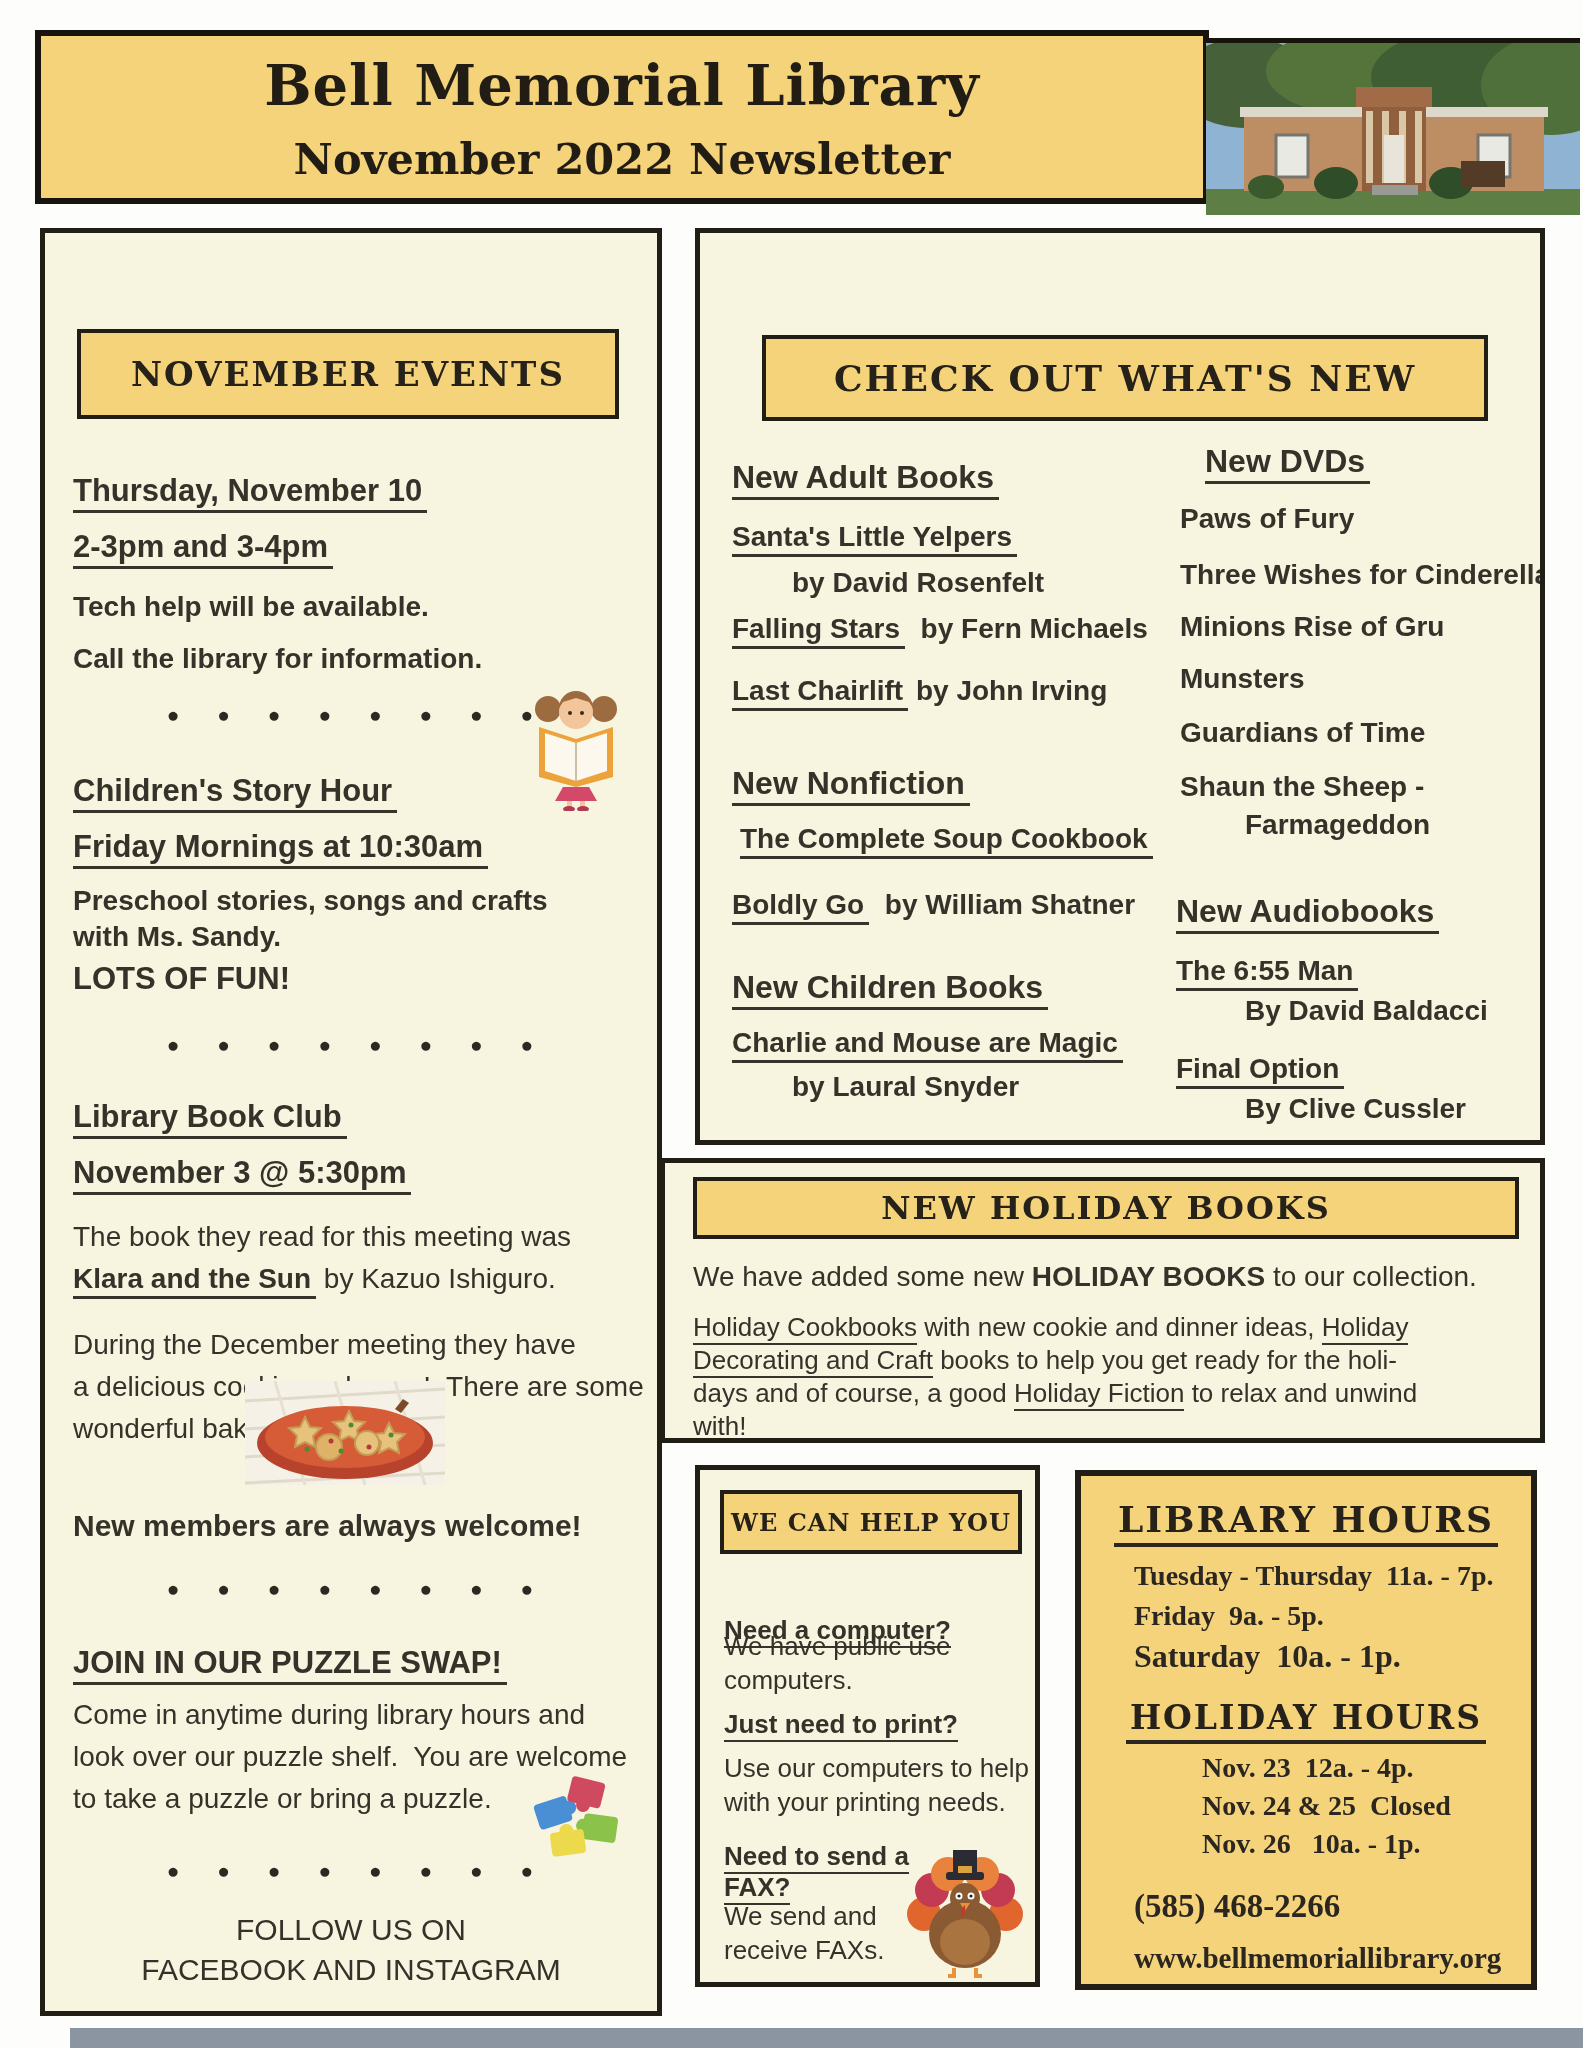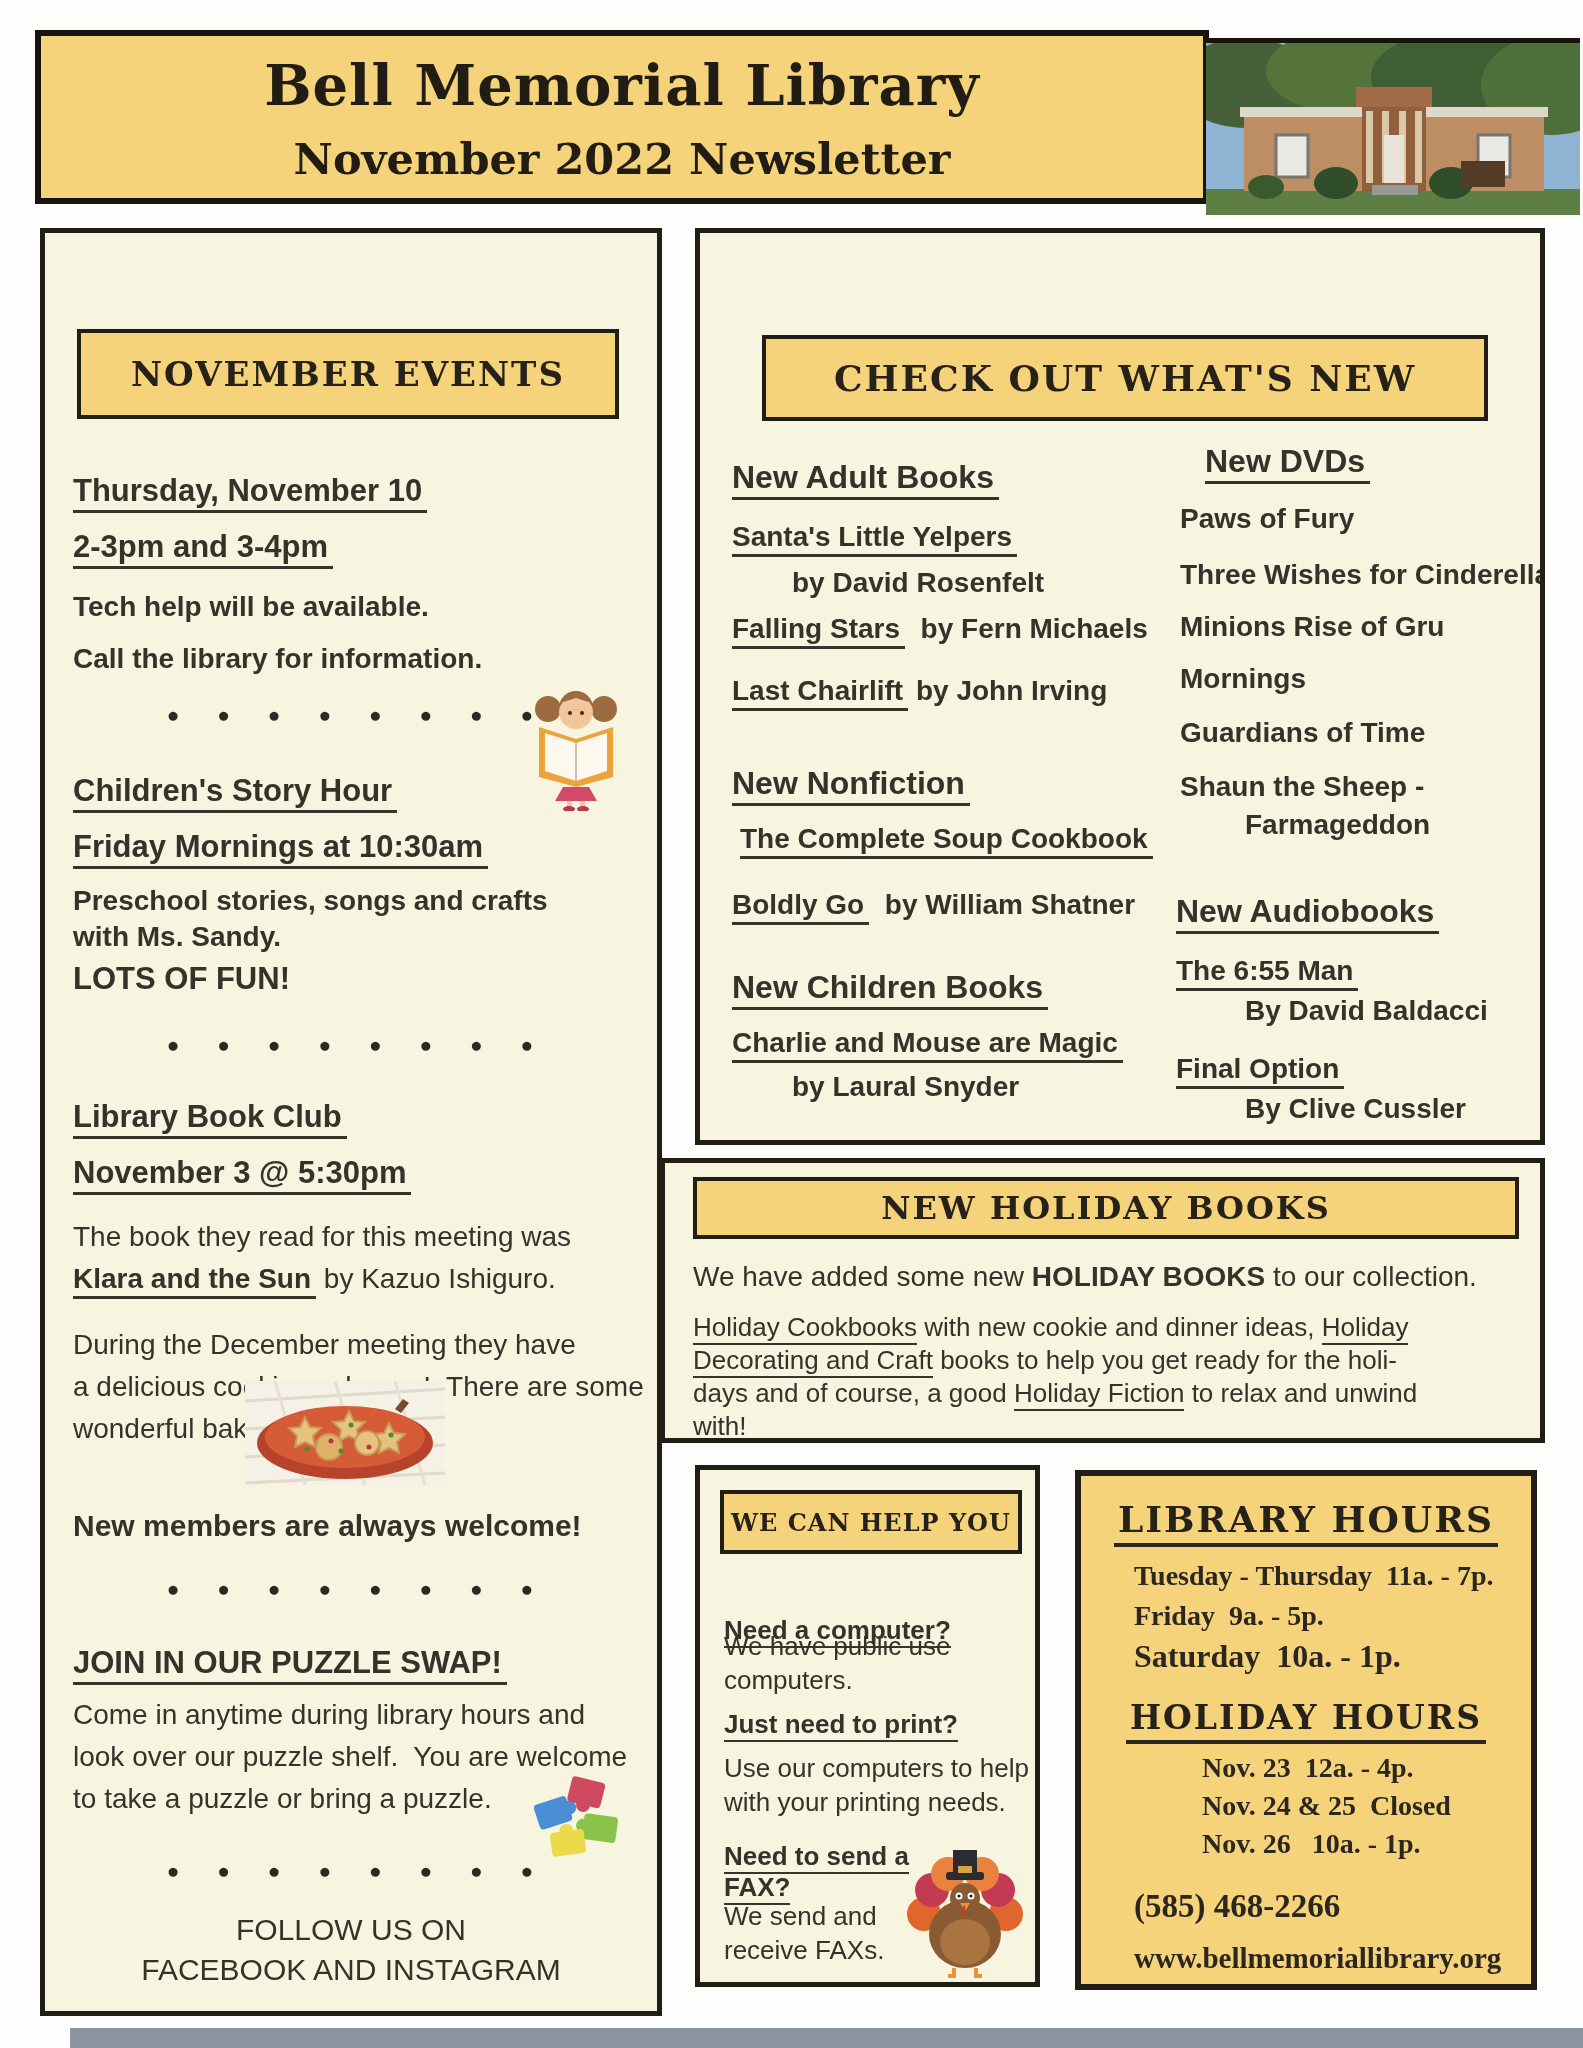--- a/index.html
+++ b/index.html
@@ -221,21 +221,21 @@
   <div class="l b28" style="left:32px; top:656px;"><span class="u">Boldly Go</span><span>  by William Shatner</span></div>
 
   <div class="l sh" style="left:32px; top:736px;"><span class="u">New Children Books</span></div>
   <div class="l b28" style="left:32px; top:794px;"><span class="u">Charlie and Mouse are Magic</span></div>
   <div class="l b28" style="left:92px; top:838px;">by Laural Snyder</div>
 
   <div class="l sh" style="left:505px; top:210px;"><span class="u">New DVDs</span></div>
   <div class="l b28" style="left:480px; top:270px;">Paws of Fury</div>
   <div class="l b28" style="left:480px; top:326px;">Three Wishes for Cinderella</div>
   <div class="l b28" style="left:480px; top:378px;">Minions Rise of Gru</div>
-  <div class="l b28" style="left:480px; top:430px;">Mornings</div>
+  <div class="l b28" style="left:480px; top:430px;">Munsters</div>
   <div class="l b28" style="left:480px; top:484px;">Guardians of Time</div>
   <div class="l b28" style="left:480px; top:538px;">Shaun the Sheep -</div>
   <div class="l b28" style="left:545px; top:576px;">Farmageddon</div>
 
   <div class="l sh" style="left:476px; top:660px;"><span class="u">New Audiobooks</span></div>
   <div class="l b28" style="left:476px; top:722px;"><span class="u">The 6:55 Man</span></div>
   <div class="l b28" style="left:545px; top:762px;">By David Baldacci</div>
   <div class="l b28" style="left:476px; top:820px;"><span class="u">Final Option</span></div>
   <div class="l b28" style="left:545px; top:860px;">By Clive Cussler</div>
 </div>

